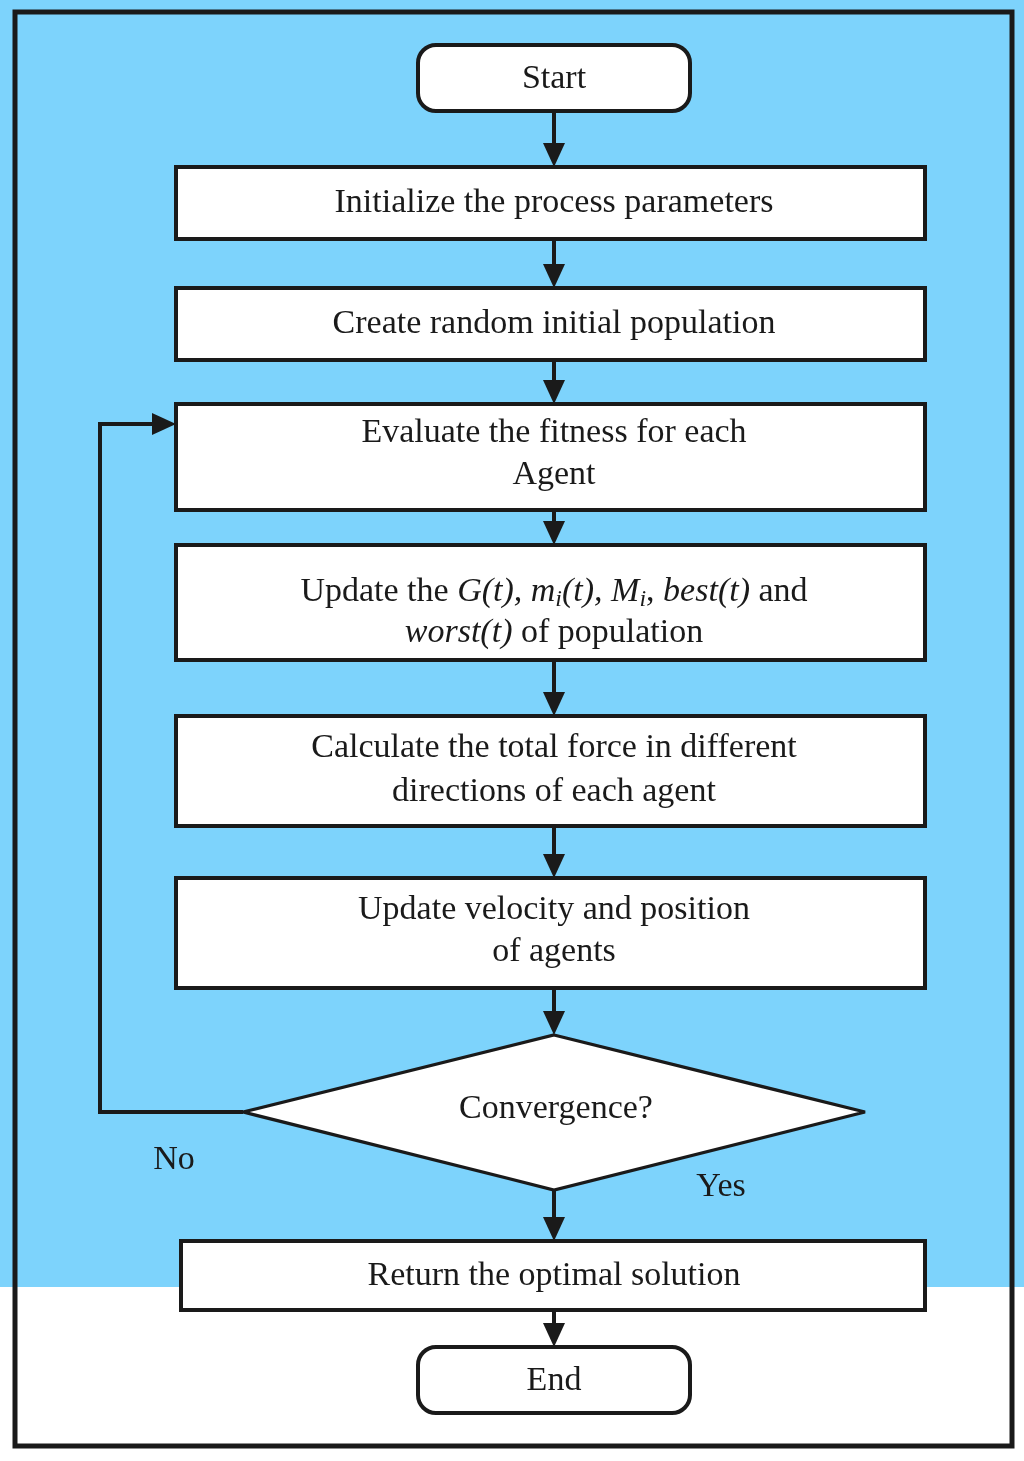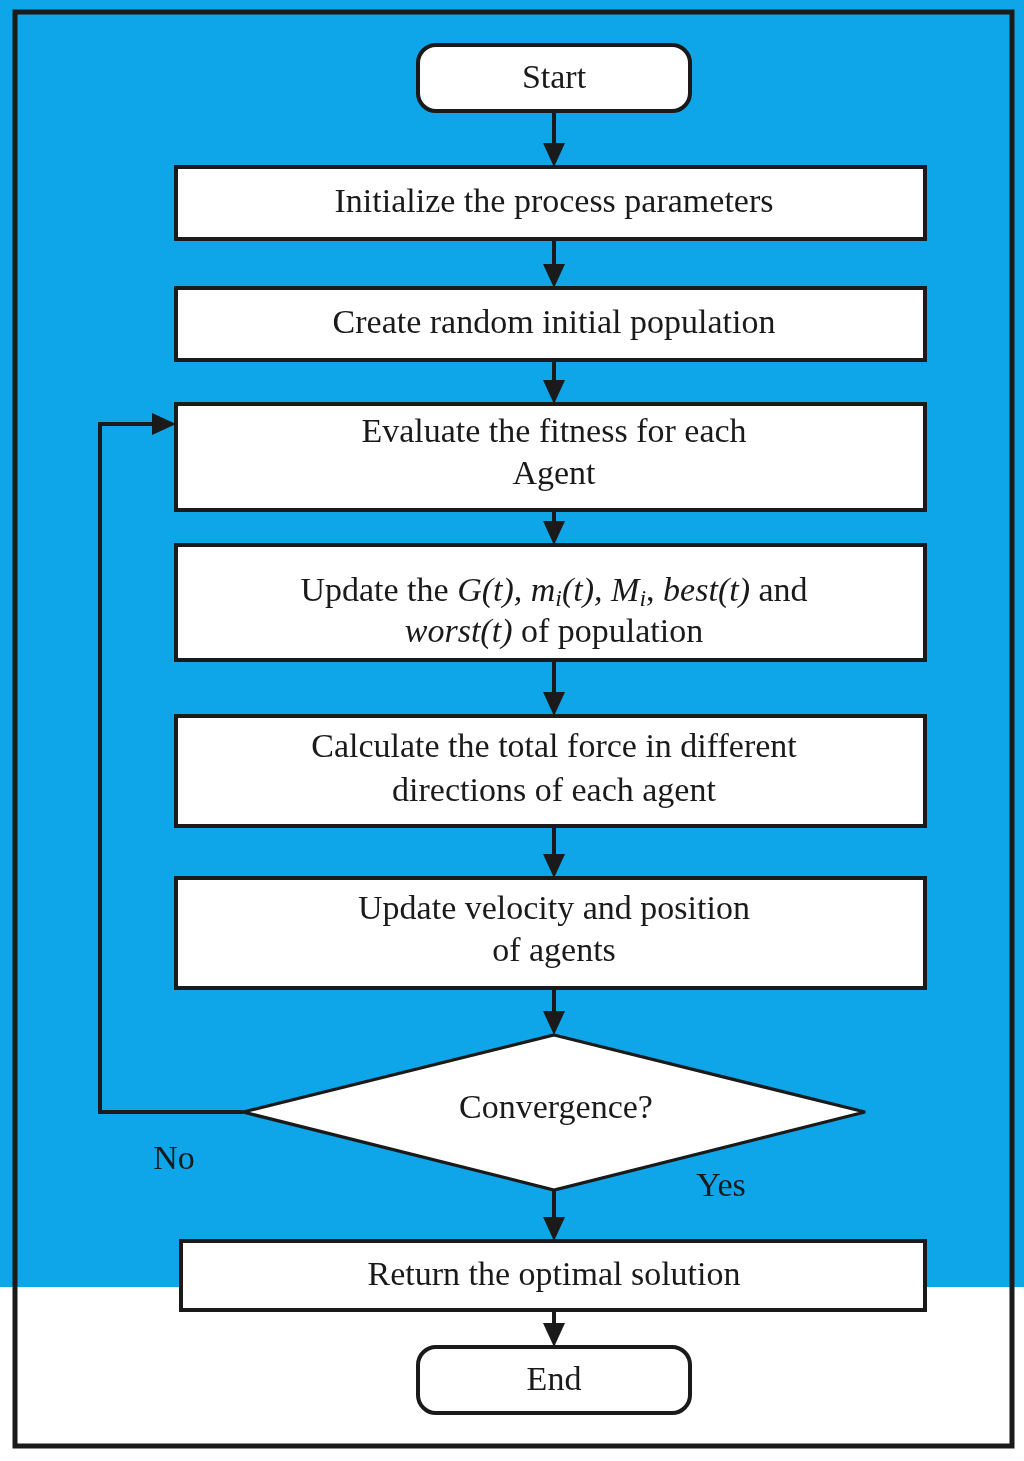--- a/index.html
+++ b/index.html
@@ -10,21 +10,21 @@
   body {
     width: 1024px;
     height: 1461px;
     font-family: "Liberation Serif", "DejaVu Serif", serif;
     overflow: hidden;
   }
   #flowchart-root {
     position: relative;
     width: 1024px;
     height: 1287px;
-    background: #0ea5e9;
+    background: #7dd3fc;
   }
   svg#flow-svg {
     display: block;
     width: 1024px;
     height: 1461px;
   }
   .node-shape {
     fill: #ffffff;
     stroke: #1a1a1a;
     stroke-width: 4;

